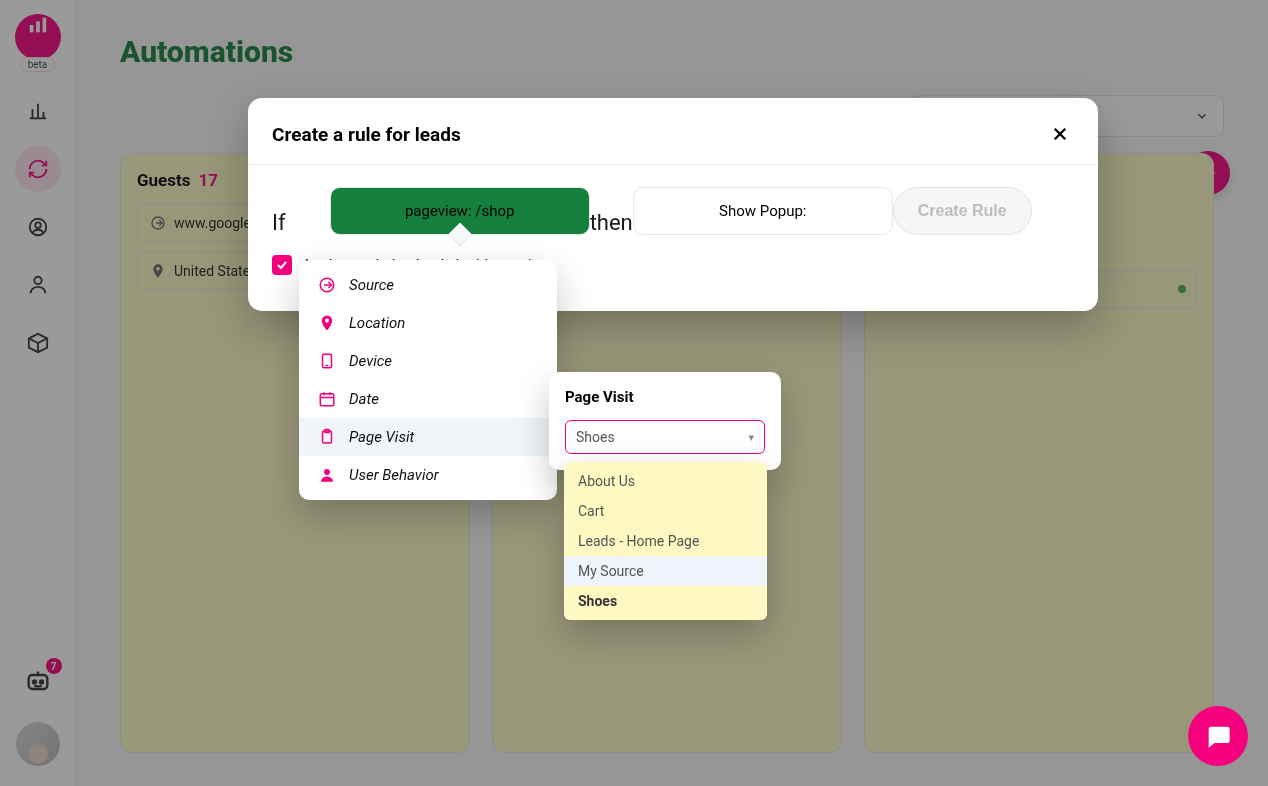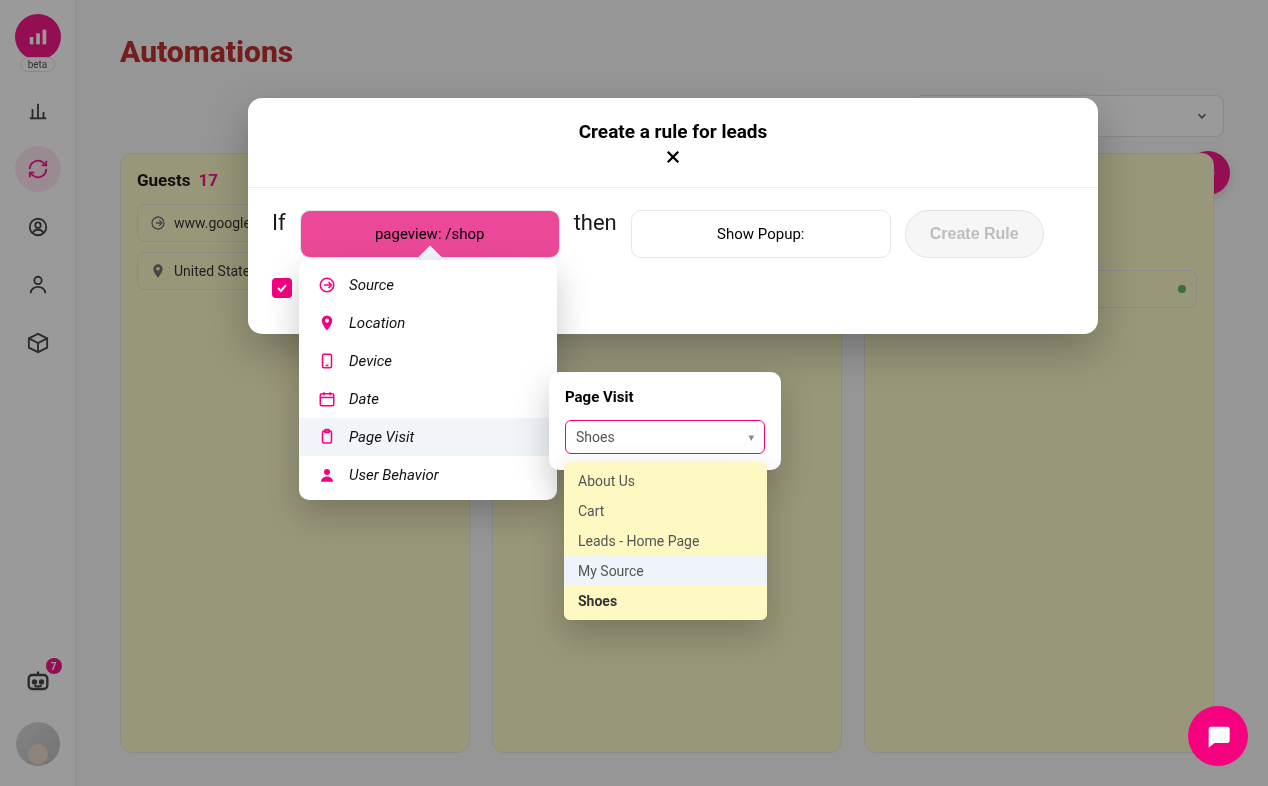--- a/index.html
+++ b/index.html
@@ -22,21 +22,21 @@
   display: flex;
   flex-direction: column;
   align-items: center;
   padding-top: 14px;
   z-index: 50;
 }
 .sidebar .logo {
   width: 46px; height: 46px;
   border-radius: 50%;
   background: #f5007e;
-  display: flex; align-items: center; justify-content: center;
+  display: flex; align-items: flex-start; justify-content: center;
   color: #fff;
   position: relative;
 }
 .sidebar .logo-badge {
   position: absolute;
   bottom: -12px; left: 50%; transform: translateX(-50%);
   font-size: 10px;
   background: #fff;
   border: 1px solid #f8cfe5;
   color: #444;
@@ -77,21 +77,21 @@
   background:#f5007e; color:#fff; font-size:10px; font-weight:700;
   display:flex; align-items:center; justify-content:center;
 }
 
 
 .main {
   position: absolute;
   left: 76px; top: 0; right: 0; bottom: 0;
   padding: 34px 44px;
 }
-.page-title { font-size: 30px; font-weight: 800; color: #b91c1c; margin-bottom: 26px; }
+.page-title { font-size: 30px; font-weight: 800; color: #15803d; margin-bottom: 26px; }
 
 .filterbar {
   display:flex; justify-content: flex-end; margin-bottom: 16px;
 }
 .filter-dropdown {
   width: 310px; height: 42px;
   border: 1px solid #e2e2e2;
   border-radius: 8px;
   background:#fff;
   display:flex; align-items:center; justify-content: space-between;
@@ -152,40 +152,39 @@
   background:#fff;
   border-radius: 14px;
   box-shadow: 0 16px 40px rgba(0,0,0,0.25);
   z-index: 300;
   padding-bottom: 28px;
 }
 .modal-header {
   display:flex; align-items:center; justify-content:space-between;
   padding: 22px 24px 16px;
   border-bottom: 1px solid #eee;
-  flex-direction: column;
 }
 .modal-title { font-size:19px; font-weight:700; }
 .modal-close { font-size:22px; cursor:pointer; width:28px; height:28px; display:flex; align-items:center; justify-content:center;}
 
 .modal-body { padding: 22px 24px 8px; }
-.rule-row { display:flex; align-items:flex-start; gap: 14px; }
+.rule-row { display:flex; align-items:flex-end; }
 .rule-word { font-size:22px; font-weight:400; color:#1a1a1a; }
 .pill {
   height: 48px;
   min-width: 260px;
   border:1px solid #e7e7e7;
   border-radius: 10px;
   display:flex; align-items:center; justify-content:center;
   font-size:15px;
   padding: 0 18px;
   background:#fff;
   position: relative;
 }
-.pill.condition { background:#ec4899; }
+.pill.condition { background:#15803d;margin-left:44px; }
 .pill.condition::after {
   content:""; position:absolute;
   left: 50%; bottom:-9px; transform: translateX(-50%) rotate(45deg);
   width:16px; height:16px; background:#f5f8fb;
   border-right:1px solid #e7e7e7; border-bottom:1px solid #e7e7e7;
 }
 .create-btn {
   height:48px;
   padding: 0 24px;
   border-radius: 24px;

